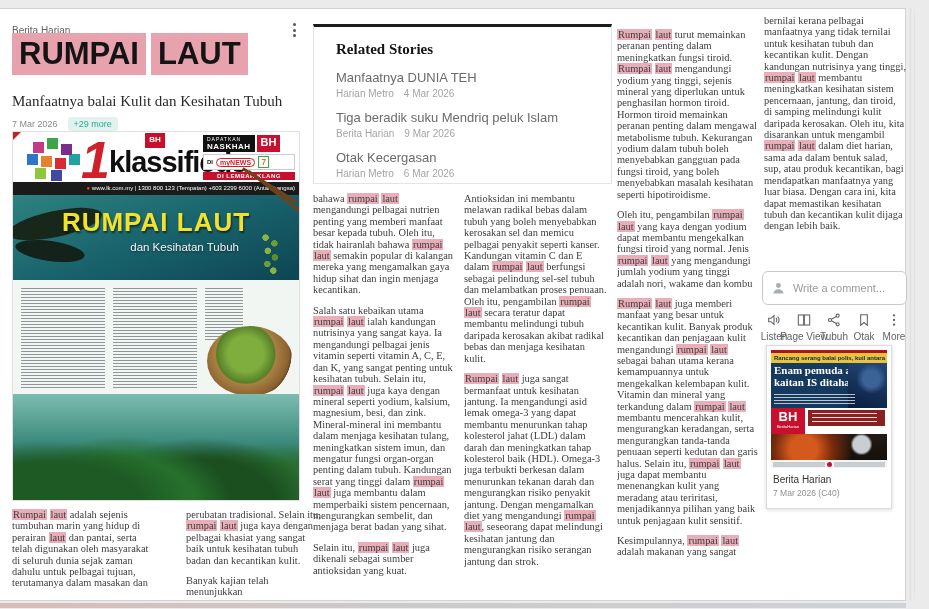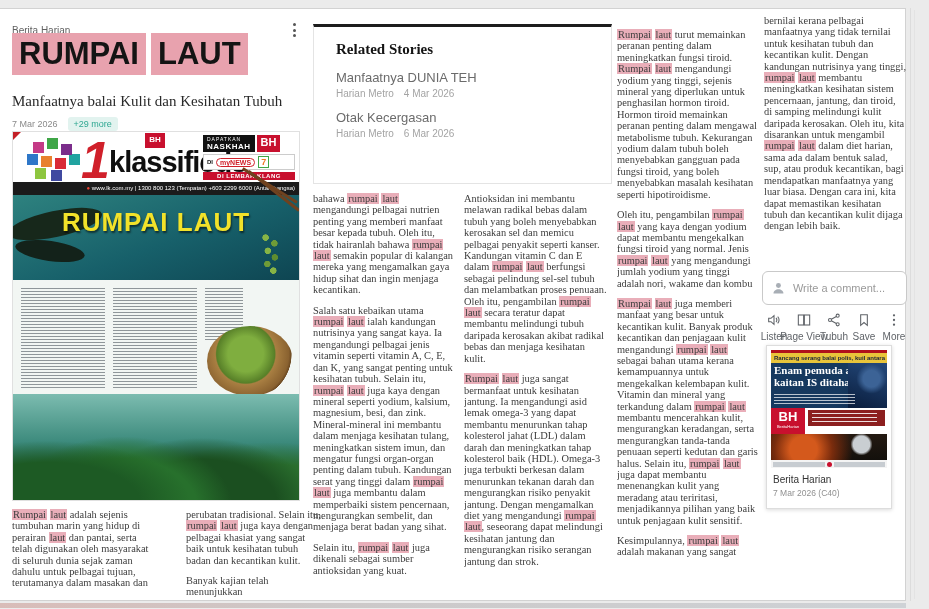--- a/index.html
+++ b/index.html
@@ -193,20 +193,21 @@
     </div>
     <div class="clip-contact"><span class="dot">●</span> <span>www.lk.com.my  |  1300 800 123 (Tempatan)  +603 2299 6000 (Antarabangsa)</span></div>
     <div class="clip-photo">
       <div class="weed1"></div>
       <div class="weed2"></div>
       <div class="chop1"></div>
       <div class="chop2"></div>
       <div class="grapes"></div>
       <div class="clip-headline">RUMPAI LAUT</div>
       <div class="clip-subhead">
+        <div>dan Kesihatan Tubuh</div>
       </div>
     </div>
     <div class="clip-article">
       <div class="fc1 tl"></div>
       <div class="fc2 tl"></div>
       <div class="fc3 tl"></div>
       <div class="bowl"></div>
     </div>
     <div class="clip-sea"></div>
     <div class="clip-corner"></div>
@@ -218,20 +219,24 @@
   <div class="txtcol subA2">
       <p>perubatan tradisional. Selain itu, <mark>rumpai</mark> <mark>laut</mark> juga kaya dengan pelbagai khasiat yang sangat baik untuk kesihatan tubuh badan dan kecantikan kulit.</p>
       <p>Banyak kajian telah menunjukkan</p>
     </div>
 
   <div class="related">
     <h3>Related Stories</h3>
     <div class="rel-item">
       <div class="rel-title">Manfaatnya DUNIA TEH</div>
       <div class="rel-meta"><span class="src">Harian Metro</span><span>4 Mar 2026</span></div>
+    </div>
+    <div class="rel-item">
+      <div class="rel-title">Tiga beradik suku Mendriq peluk Islam</div>
+      <div class="rel-meta"><span class="src">Berita Harian</span><span>9 Mar 2026</span></div>
     </div>
     <div class="rel-item">
       <div class="rel-title">Otak Kecergasan</div>
       <div class="rel-meta"><span class="src">Harian Metro</span><span>6 Mar 2026</span></div>
     </div>
   </div>
 
   <div class="txtcol colB">
       <p>bahawa <mark>rumpai</mark> <mark>laut</mark> mengandungi pelbagai nutrien penting yang memberi manfaat besar kepada tubuh. Oleh itu, tidak hairanlah bahawa <mark>rumpai</mark> <mark>laut</mark> semakin popular di kalangan mereka yang mengamalkan gaya hidup sihat dan ingin menjaga kecantikan.</p>
       <p>Salah satu kebaikan utama <mark>rumpai</mark> <mark>laut</mark> ialah kandungan nutrisinya yang sangat kaya. Ia mengandungi pelbagai jenis vitamin seperti vitamin A, C, E, dan K, yang sangat penting untuk kesihatan tubuh. Selain itu, <mark>rumpai</mark> <mark>laut</mark> juga kaya dengan mineral seperti yodium, kalsium, magnesium, besi, dan zink. Mineral-mineral ini membantu dalam menjaga kesihatan tulang, meningkatkan sistem imun, dan mengatur fungsi organ-organ penting dalam tubuh. Kandungan serat yang tinggi dalam <mark>rumpai</mark> <mark>laut</mark> juga membantu dalam memperbaiki sistem pencernaan, mengurangkan sembelit, dan menjaga berat badan yang sihat.</p>
@@ -280,21 +285,21 @@
           <circle cx="17.5" cy="5.5" r="2.3"></circle>
           <circle cx="17.5" cy="18.5" r="2.3"></circle>
           <path d="M8 11l7.5-4.3M8 13l7.5 4.3"></path>
         </svg>
       <span>Tubuh</span>
     </button>
     <button class="act">
       <svg viewBox="0 0 24 24">
           <path d="M7 4h10v16l-5-4.2L7 20z"></path>
         </svg>
-      <span>Save</span>
+      <span>Otak</span>
     </button>
     <button class="act more">
       <svg viewBox="0 0 24 24">
           <circle cx="12" cy="5" r="1.7"></circle>
           <circle cx="12" cy="12" r="1.7"></circle>
           <circle cx="12" cy="19" r="1.7"></circle>
         </svg>
       <span>More</span>
     </button>
   </div>

